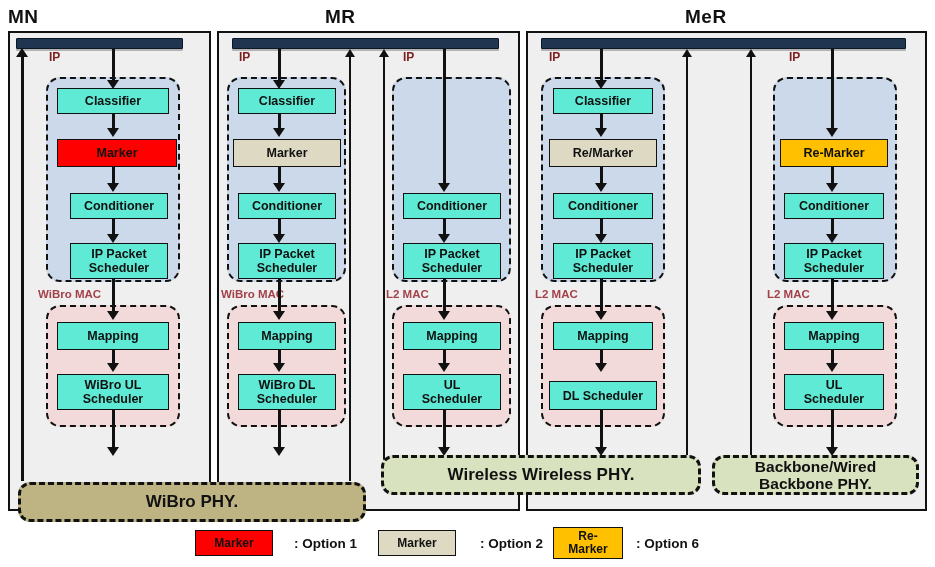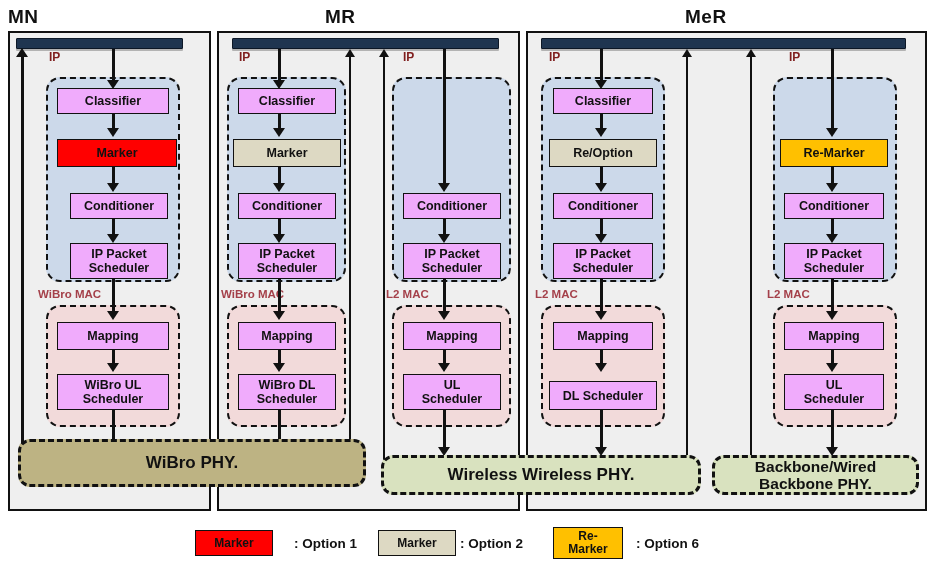--- a/index.html
+++ b/index.html
@@ -32,21 +32,21 @@
   }
   .layer.ip{background:#ccd9ea;}
   .layer.mac{background:#f2dada;}
   
   .mac-label{
     position:absolute;font-size:11.5px;font-weight:bold;color:#a4404a;
     white-space:nowrap;
   }
   
   .blk{
-    position:absolute;box-sizing:border-box;border:1px solid #111;background:#f0abfc;
+    position:absolute;box-sizing:border-box;border:1px solid #111;background:#5eead4;
     display:flex;align-items:center;justify-content:center;text-align:center;
     font-size:12.5px;font-weight:bold;line-height:1.12;color:#111;
   }
   .blk.red{background:#ff0000;}
   .blk.tan{background:#ddd9c3;}
   .blk.amber{background:#ffc000;}
   
   .phy{
     position:absolute;box-sizing:border-box;border:3px dashed #111;border-radius:12px;
     display:flex;align-items:center;justify-content:center;text-align:center;
@@ -187,21 +187,21 @@
 <div class="ip-label" style="left:549px;top:50px;">IP</div>
 <div class="layer ip" style="left:541px;top:77px;width:124px;height:205px;"></div>
 <div class="mac-label" style="left:535px;top:288px;">L2 MAC</div>
 <div class="layer mac" style="left:541px;top:305px;width:124px;height:122px;"></div>
 
 <div class="vline" style="left:600px;top:49px;height:34px;"></div>
 <div class="ahead down" style="left:595px;top:80px;"></div>
 <div class="blk" style="left:553px;top:88px;width:100px;height:26px;">Classifier</div>
 <div class="vline" style="left:600px;top:114px;height:17px;"></div>
 <div class="ahead down" style="left:595px;top:128px;"></div>
-<div class="blk tan" style="left:549px;top:139px;width:108px;height:28px;">Re/Option</div>
+<div class="blk tan" style="left:549px;top:139px;width:108px;height:28px;">Re/Marker</div>
 <div class="vline" style="left:600px;top:167px;height:19px;"></div>
 <div class="ahead down" style="left:595px;top:183px;"></div>
 <div class="blk" style="left:553px;top:193px;width:100px;height:26px;">Conditioner</div>
 <div class="vline" style="left:600px;top:219px;height:18px;"></div>
 <div class="ahead down" style="left:595px;top:234px;"></div>
 <div class="blk" style="left:553px;top:243px;width:100px;height:36px;white-space:pre-line;">IP Packet
 Scheduler</div>
 <div class="vline" style="left:600px;top:279px;height:35px;"></div>
 <div class="ahead down" style="left:595px;top:311px;"></div>
 <div class="blk" style="left:553px;top:322px;width:100px;height:28px;">Mapping</div>
@@ -234,36 +234,36 @@
 <div class="vline" style="left:831px;top:279px;height:35px;"></div>
 <div class="ahead down" style="left:826px;top:311px;"></div>
 <div class="blk" style="left:784px;top:322px;width:100px;height:28px;">Mapping</div>
 <div class="vline" style="left:831px;top:350px;height:16px;"></div>
 <div class="ahead down" style="left:826px;top:363px;"></div>
 <div class="blk" style="left:784px;top:374px;width:100px;height:36px;white-space:pre-line;">UL
 Scheduler</div>
 <div class="vline" style="left:831px;top:410px;height:40px;"></div>
 <div class="ahead down" style="left:826px;top:447px;"></div>
 
-<div class="phy wibro" style="left:18px;top:439px;width:348px;height:48px;">WiBro PHY.</div>
+<div class="phy wibro" style="left:18px;top:482px;width:348px;height:40px;">WiBro PHY.</div>
 <div class="phy green" style="left:381px;top:455px;width:320px;height:40px;">Wireless Wireless PHY.</div>
 <div class="phy green" style="left:712px;top:455px;width:207px;height:40px;white-space:pre-line;font-size:15.5px;">Backbone/Wired
 Backbone PHY.</div>
 
 <div class="legend">
 
 
   <div class="lg-item" style="left:195px;top:12px;">
     <span class="lg-swatch red" style="width:78px;height:26px;background:#ff0000;white-space:pre-line;">Marker</span>
     <span class="lg-text" style="margin-left:21px;">: Option 1</span>
   </div>
 
   <div class="lg-item" style="left:378px;top:12px;">
     <span class="lg-swatch tan" style="width:78px;height:26px;background:#ddd9c3;white-space:pre-line;">Marker</span>
-    <span class="lg-text" style="margin-left:4px;">: Option 2</span>
+    <span class="lg-text" style="margin-left:24px;">: Option 2</span>
   </div>
 
   <div class="lg-item" style="left:553px;top:9px;">
     <span class="lg-swatch amber" style="width:70px;height:32px;background:#ffc000;white-space:pre-line;">Re-
 Marker</span>
     <span class="lg-text" style="margin-left:13px;">: Option 6</span>
   </div>
 
 </div>
 

